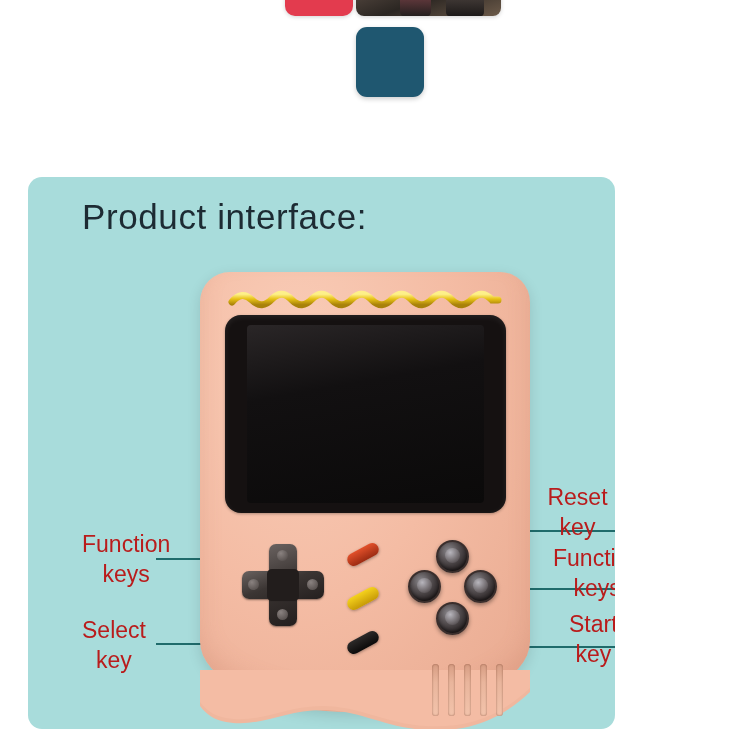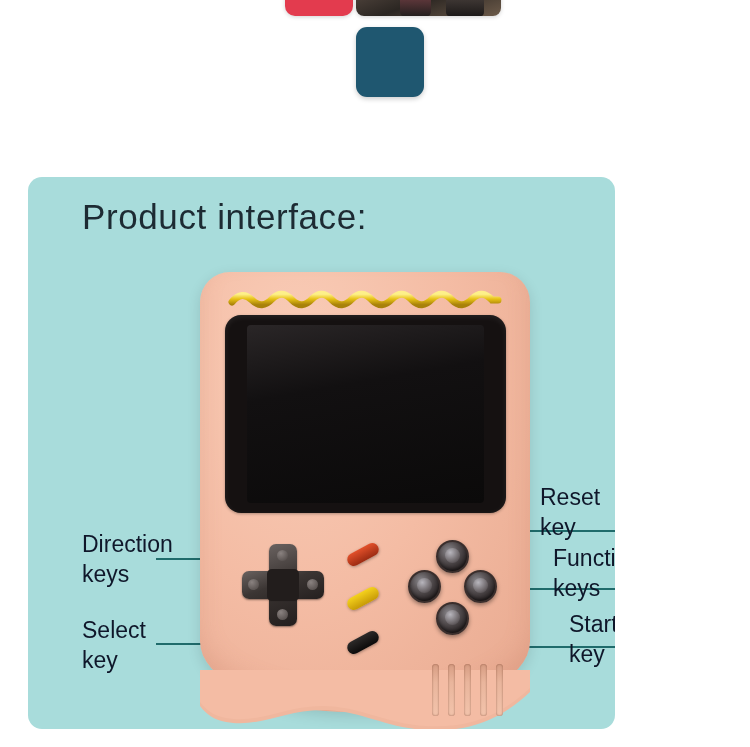--- a/index.html
+++ b/index.html
@@ -204,25 +204,26 @@
     width: 7px; height: 52px;
     border-radius: 4px;
     background: linear-gradient(180deg,#d79d83 0%,#e9b59c 35%,#f2c3ab 100%);
     box-shadow: inset 0 0 2px rgba(120,65,45,.75);
     display: block;
   }
 
   
   .callout {
     position: absolute;
-    color: #0f172a;
+    color: #b91c1c;
     font-size: 23px;
     line-height: 30px;
     font-family: "Liberation Sans", sans-serif;
     white-space: pre-line;
+    text-align: center;
   }
   .cl-direction { left: 54px;  top: 352px; }
   .cl-start     { left: 54px;  top: 438px; }
   .cl-reset     { left: 512px; top: 305px; }
   .cl-function  { left: 525px; top: 366px; }
   .cl-select    { left: 541px; top: 432px; }
 
   #leaders {
     position: absolute;
     left: 0; top: 0;
@@ -319,21 +320,21 @@
 
     <div class="grille">
       <i style="left:0px"></i>
       <i style="left:16px"></i>
       <i style="left:32px"></i>
       <i style="left:48px"></i>
       <i style="left:64px"></i>
     </div>
   </div>
 
-  <div class="callout cl-direction">Direction
+  <div class="callout cl-direction">Function
 keys</div>
   <div class="callout cl-start">Select
 key</div>
   <div class="callout cl-reset">Reset key</div>
   <div class="callout cl-function">Function keys</div>
   <div class="callout cl-select">Start key</div>
 
 </div>
 
 </body></html>

